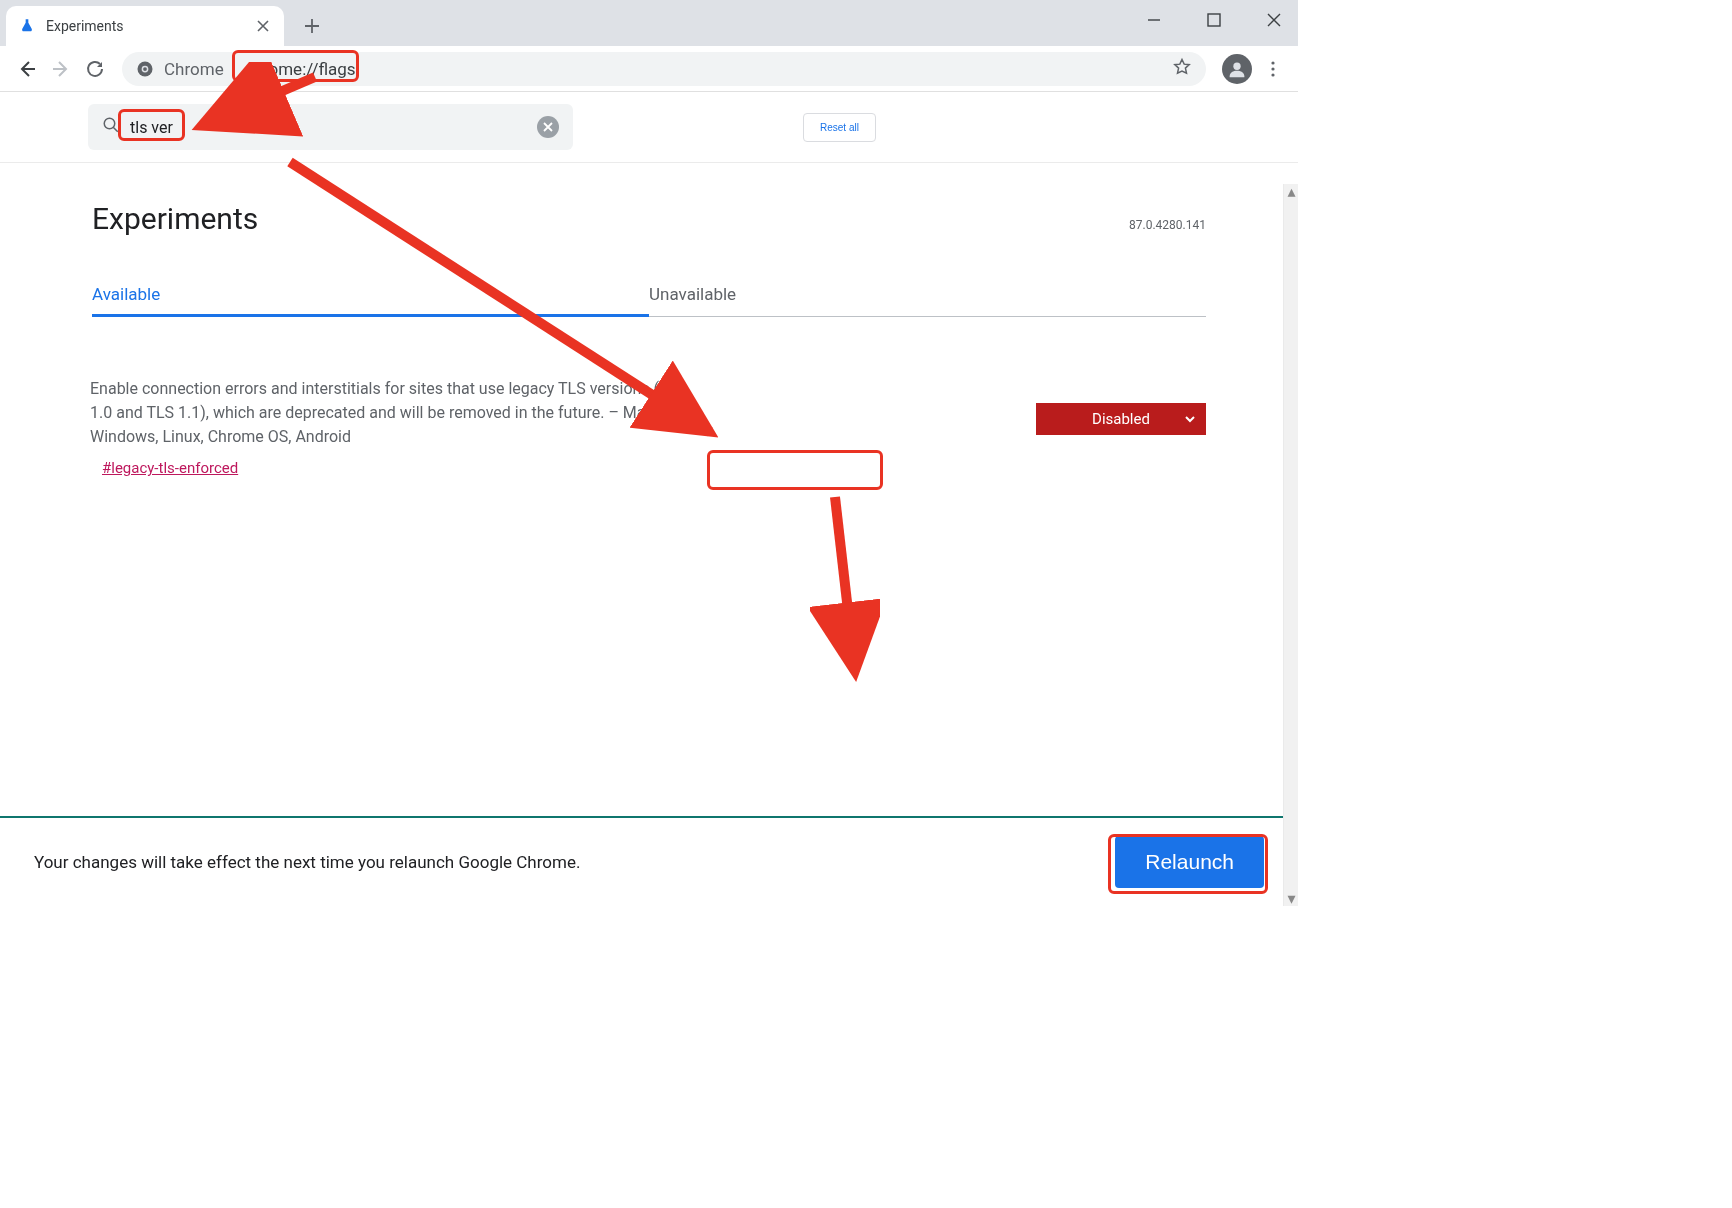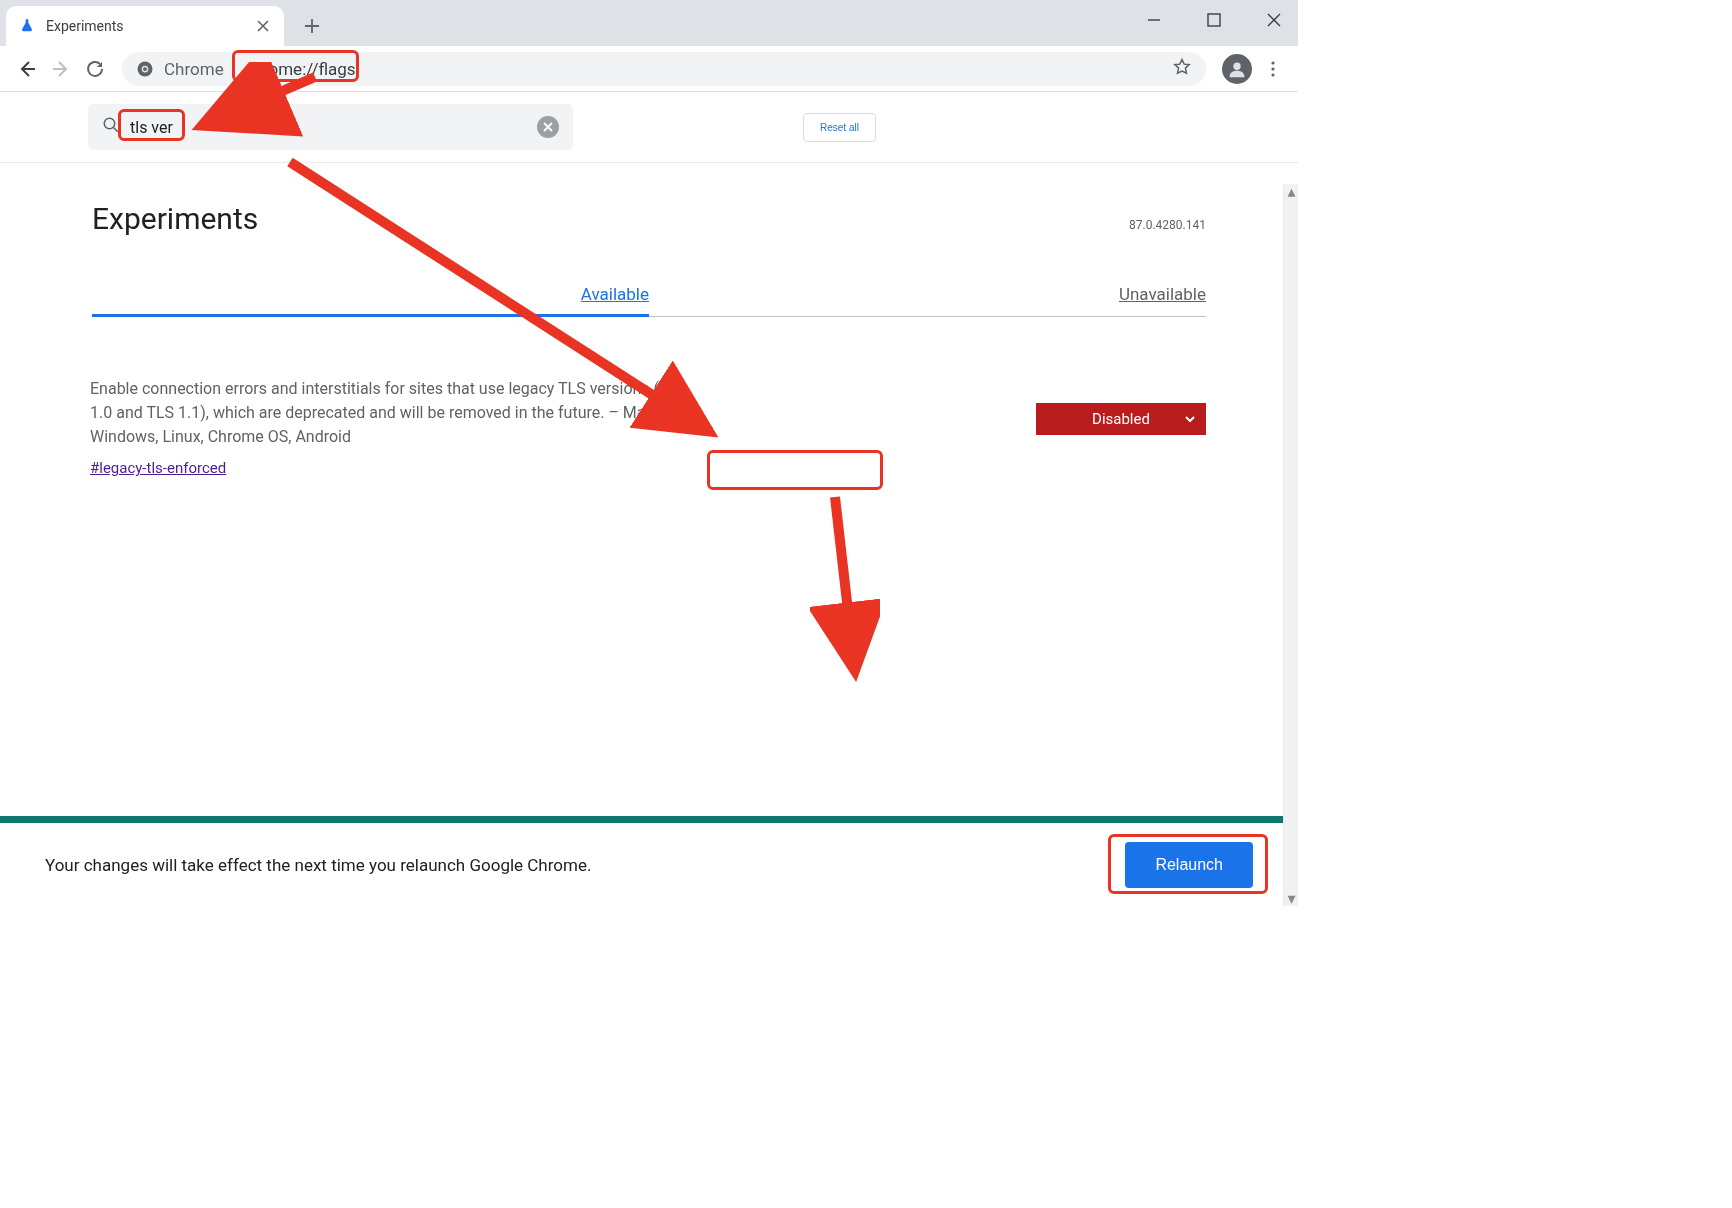--- a/index.html
+++ b/index.html
@@ -114,63 +114,62 @@
     .experiments-title { font-size: 30px; color:#202124; font-weight: 400; }
     .version { font-size: 12px; color:#5f6368; }
     .tabs-row {
       display: flex;
       margin: 36px 92px 0 92px;
       border-bottom: 1px solid #bdc1c6;
       position: relative;
     }
     .tab-item {
       flex: 1;
-      text-align: right;
+      text-align: left;
       padding: 12px 0;
       font-size: 17px;
       cursor: pointer;
-      text-decoration: underline;
     }
     .tab-item.active { color:#1a73e8; }
     .tab-item.inactive { color:#5f6368; }
     .tab-indicator { position:absolute; left:0; bottom:-1px; width:50%; height:3px; background:#1a73e8; }
 
     .flag-item { padding: 50px 92px 0 70px; display:flex; align-items:flex-start; }
     .flag-left { flex: 1; padding-right: 30px; }
     .flag-title-row { display:flex; align-items:center; }
     .flag-dot { width:10px; height:10px; border-radius:50%; background:#1a73e8; margin-right: 10px; }
     .flag-title { font-size: 16px; color:#202124; font-weight: 600; }
     .flag-title .hl { background:#fff176; font-weight:600;}
     .flag-desc { font-size: 16px; color:#5f6368; margin-top: 10px; margin-left: 20px; line-height: 1.5; max-width: 620px;}
-    .flag-hash { font-size: 15px; color:#4c1d95; text-decoration: underline; margin-top: 10px; margin-left: 20px; display:inline-block;}
+    .flag-hash { font-size: 15px; color:#be185d; text-decoration: underline; margin-top: 10px; margin-left: 32px; display:inline-block;}
     .flag-select {
       width: 170px; height: 32px;
       background:#b91c1c; color:#fff;
       display:flex; align-items:center; justify-content:center;
       position: relative; cursor:pointer;
       margin-top: 36px;
     }
     .flag-select-text { font-size: 15px; }
     .flag-select-chevron { position:absolute; right:10px; }
 
     
     .footer {
       position: absolute;
       left: 0; right: 0; bottom: 0;
       height: 90px;
-      border-top: 7px solid #0f766e;
-      background: #fff;
-      display: flex;
-      align-items: center;
-      padding: 0 45px;
+      border-top: 2px solid #0f766e;
+      background: #fff;
+      display: flex;
+      align-items: center;
+      padding: 0 34px;
       justify-content: space-between;
     }
     .footer-text { font-size: 17px; color:#202124; }
     .relaunch-btn {
-      background:#1a73e8; color:#fff; font-size:16px; font-weight:500;
+      background:#1a73e8; color:#fff; font-size:21px; font-weight:500;
       padding: 14px 30px; border:none; border-radius:4px; cursor:pointer;
     }
 
     
     .redbox { border: 3px solid #e93323; border-radius: 6px; position: absolute; pointer-events: none; }
     .redbox.rb-url { left: 232px; top: 50px; width: 127px; height: 32px; }
     .redbox.rb-search { left: 118px; top: 100px; width: 67px; height: 32px; }
     .redbox.rb-select { left: 707px; top: 358px; width: 176px; height: 40px; }
     .redbox.rb-relaunch { left: 785px; top: 602px; width: 160px; height: 60px; }
 

